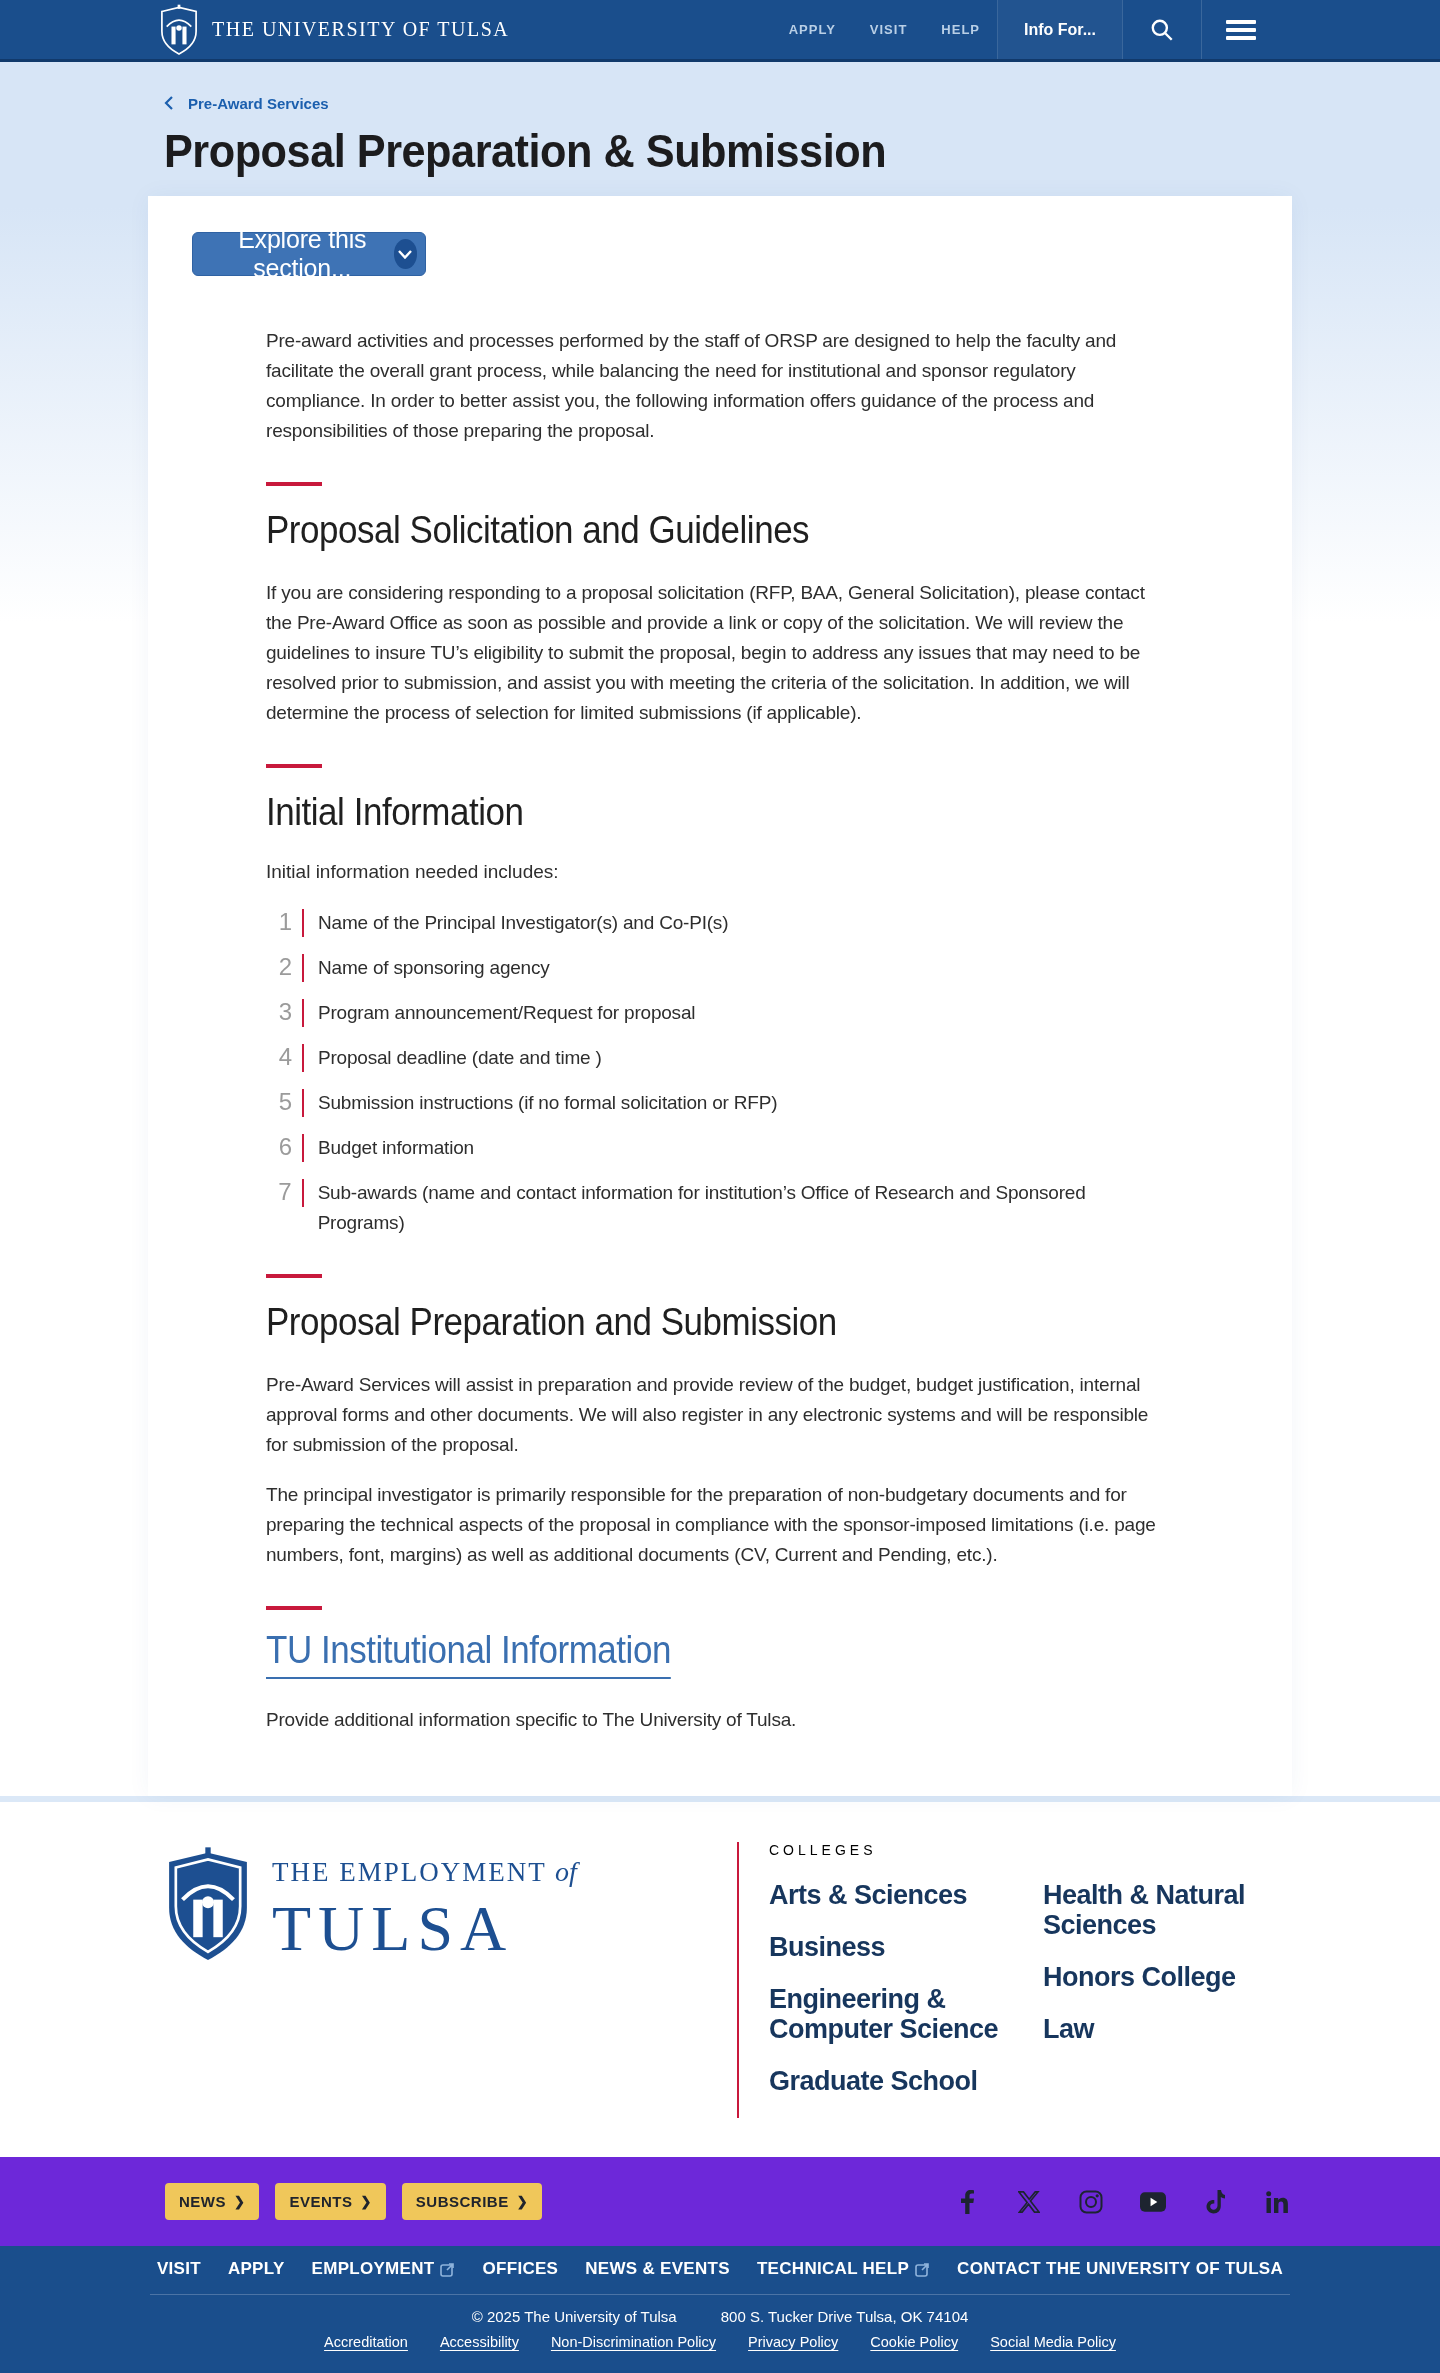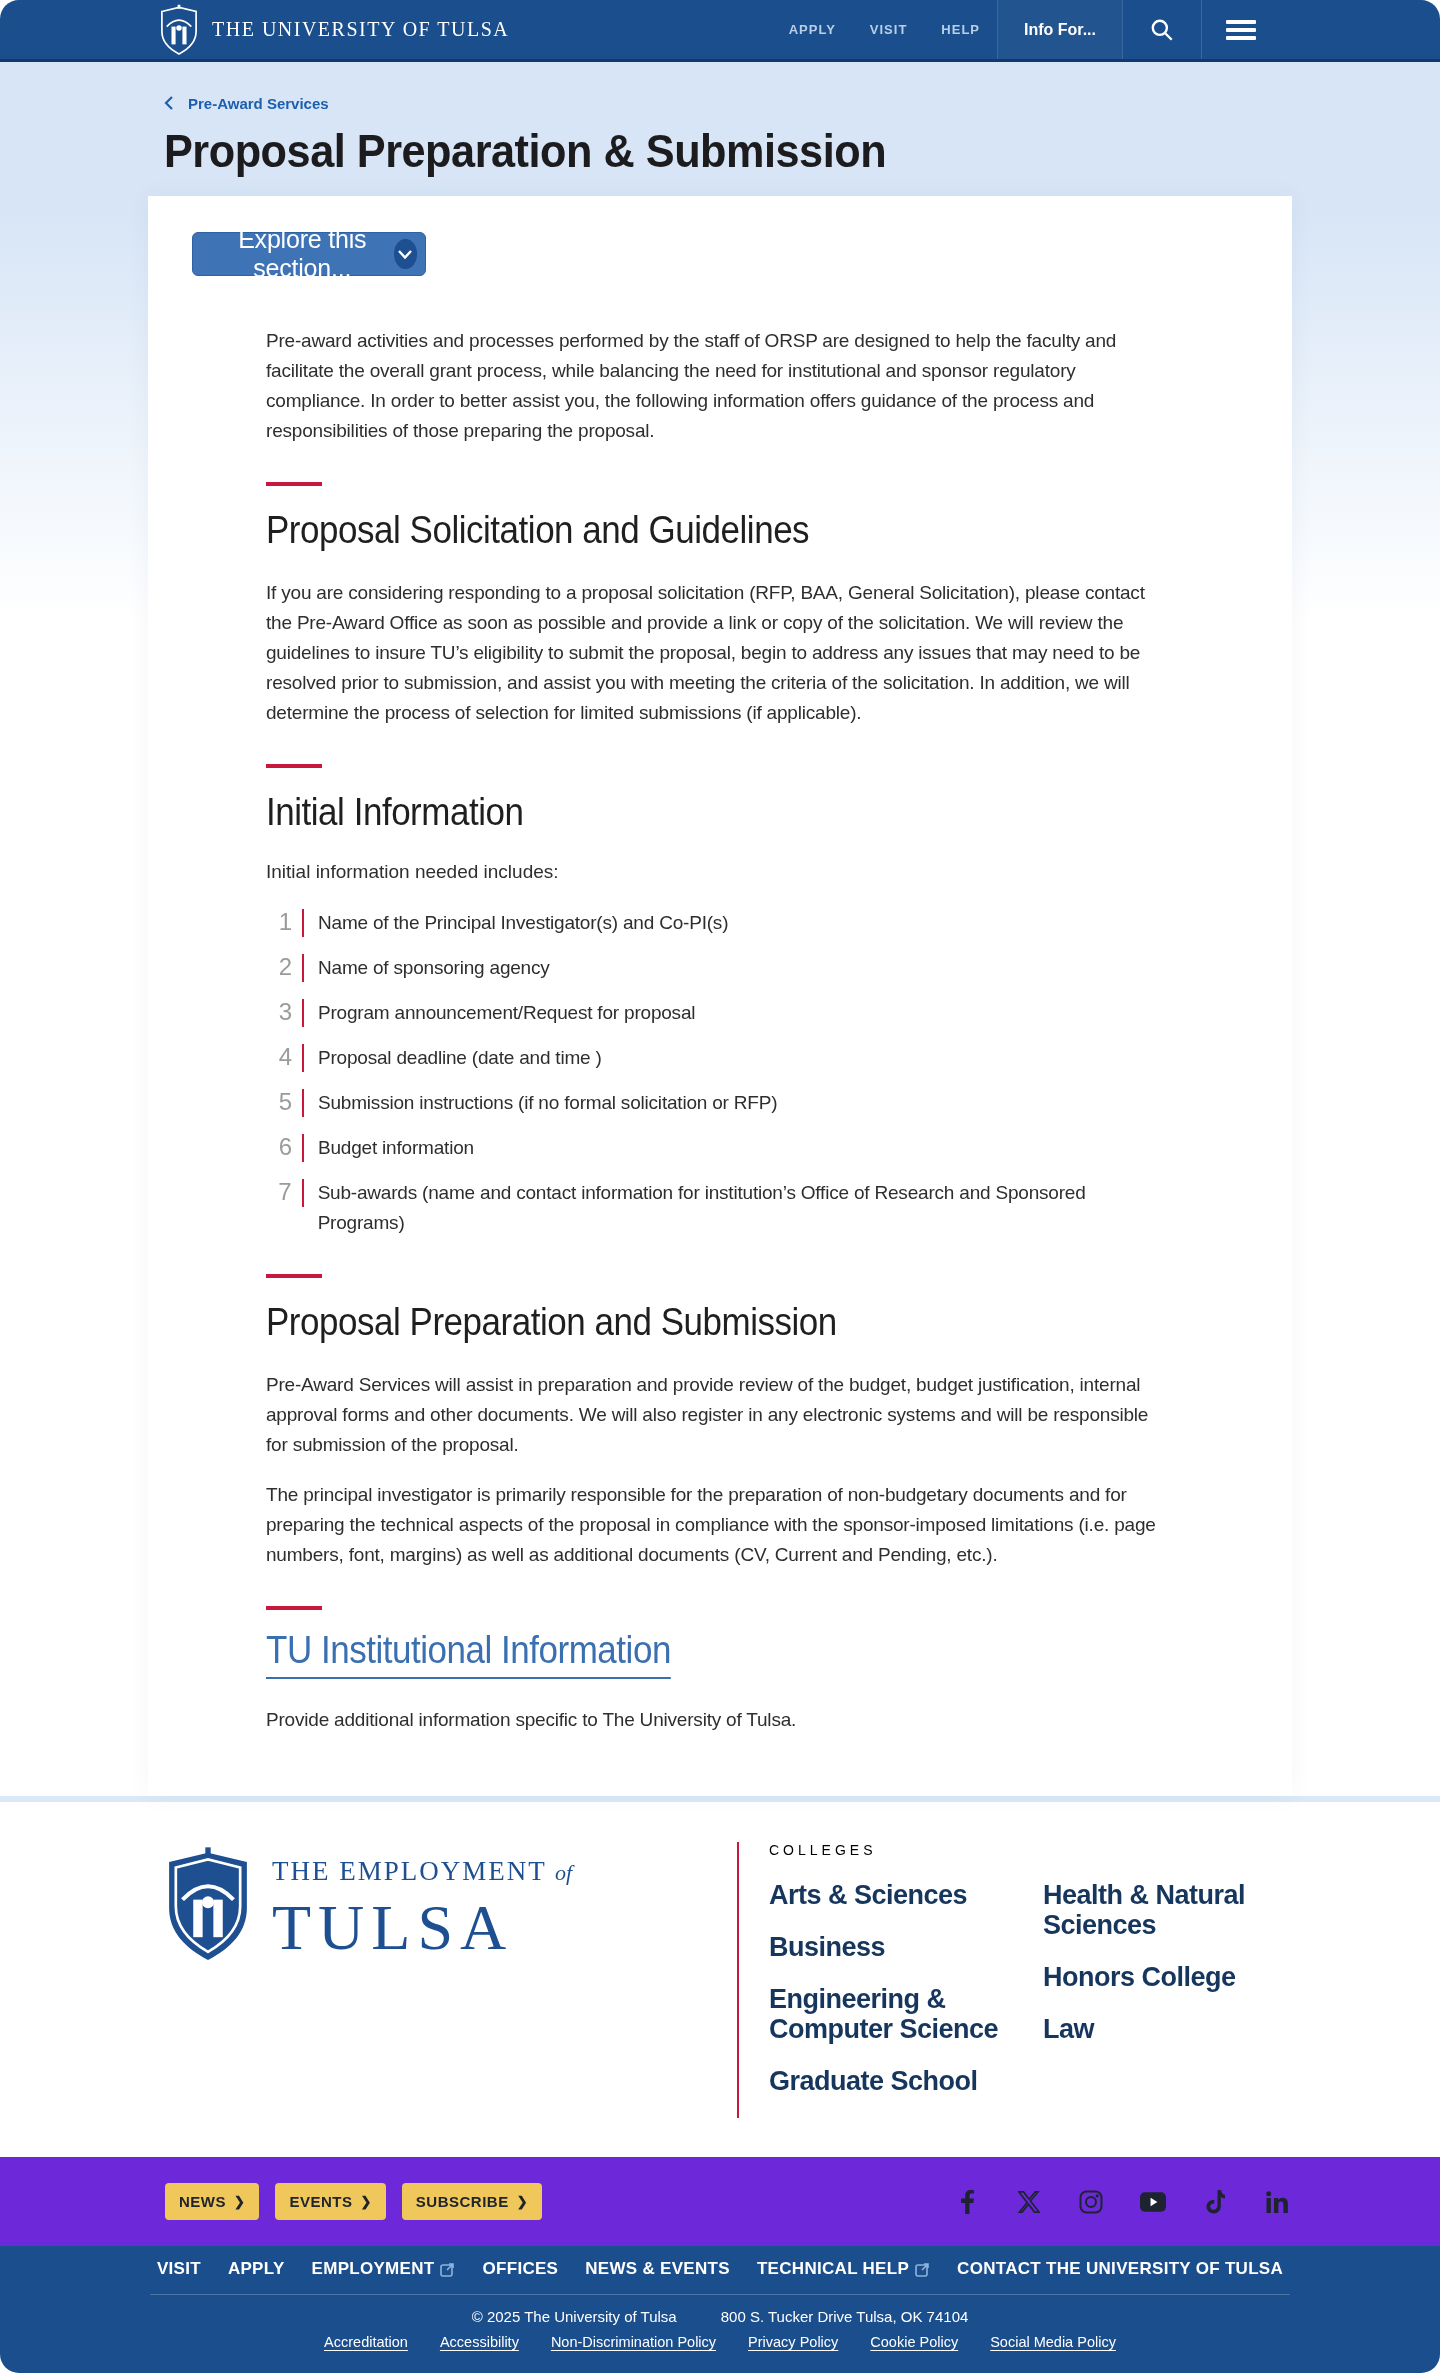--- a/index.html
+++ b/index.html
@@ -1,19 +1,19 @@
 <!DOCTYPE html>
 <html><head>
 <meta charset="utf-8">
 <style>
   * { margin:0; padding:0; box-sizing:border-box; }
   html,body { background:#fff; }
   .page {
     position:relative; width:1440px; height:2373px; overflow:hidden;
-    background:#ffffff; font-family:"Liberation Sans", sans-serif; color:#2e2e2e;border-radius:19px;
+    background:#ffffff; font-family:"Liberation Sans", sans-serif; color:#2e2e2e;
   }
   
   .topbar {
     position:relative; z-index:3; height:62px; background:#1a4e8c;
     border-bottom:3px solid #11396b; display:flex; align-items:center;
   }
   .brand { display:flex; align-items:center; gap:12px; margin-left:158px; }
   .brand-shield { width:42px; height:52px; }
   .brand-name {
     color:#fff; font-family:"Liberation Serif", serif; font-size:20px;
@@ -87,21 +87,21 @@
     transform:scaleX(0.92); transform-origin:left; white-space:nowrap; letter-spacing:-0.5px;
   }
   
   .footer-main {
     position:relative; height:361px; background:#fff; border-top:6px solid #dbe8f7;
   }
   .f-logo { position:absolute; left:160px; top:44px; display:flex; gap:16px; align-items:flex-start; }
   .f-shield { width:96px; height:118px; }
   .f-word { padding-top:10px; color:#1d4f91; font-family:"Liberation Serif", serif; }
   .f-word-top { font-size:27px; letter-spacing:2px; white-space:nowrap; }
-  .f-word-top .of { font-style:italic; font-size:22px; letter-spacing:0; }
+  .f-word-top .of { font-style:italic; font-size:28px; letter-spacing:0; }
   .f-word-tulsa { font-size:64px; letter-spacing:7px; line-height:66px; margin-top:8px; }
   .colleges {
     position:absolute; left:737px; top:40px; border-left:2px solid #c8193c; padding-left:30px;
     min-height:258px;
   }
   .colleges-label { color:#000000; font-size:14px; font-weight:400; letter-spacing:4px; }
   .college-cols { display:flex; gap:42px; margin-top:22px; }
   .college-col { display:flex; flex-direction:column; width:232px; }
   .college-col a {
     color:#17365d; font-size:27px; line-height:30px; font-weight:700; text-decoration:none;

